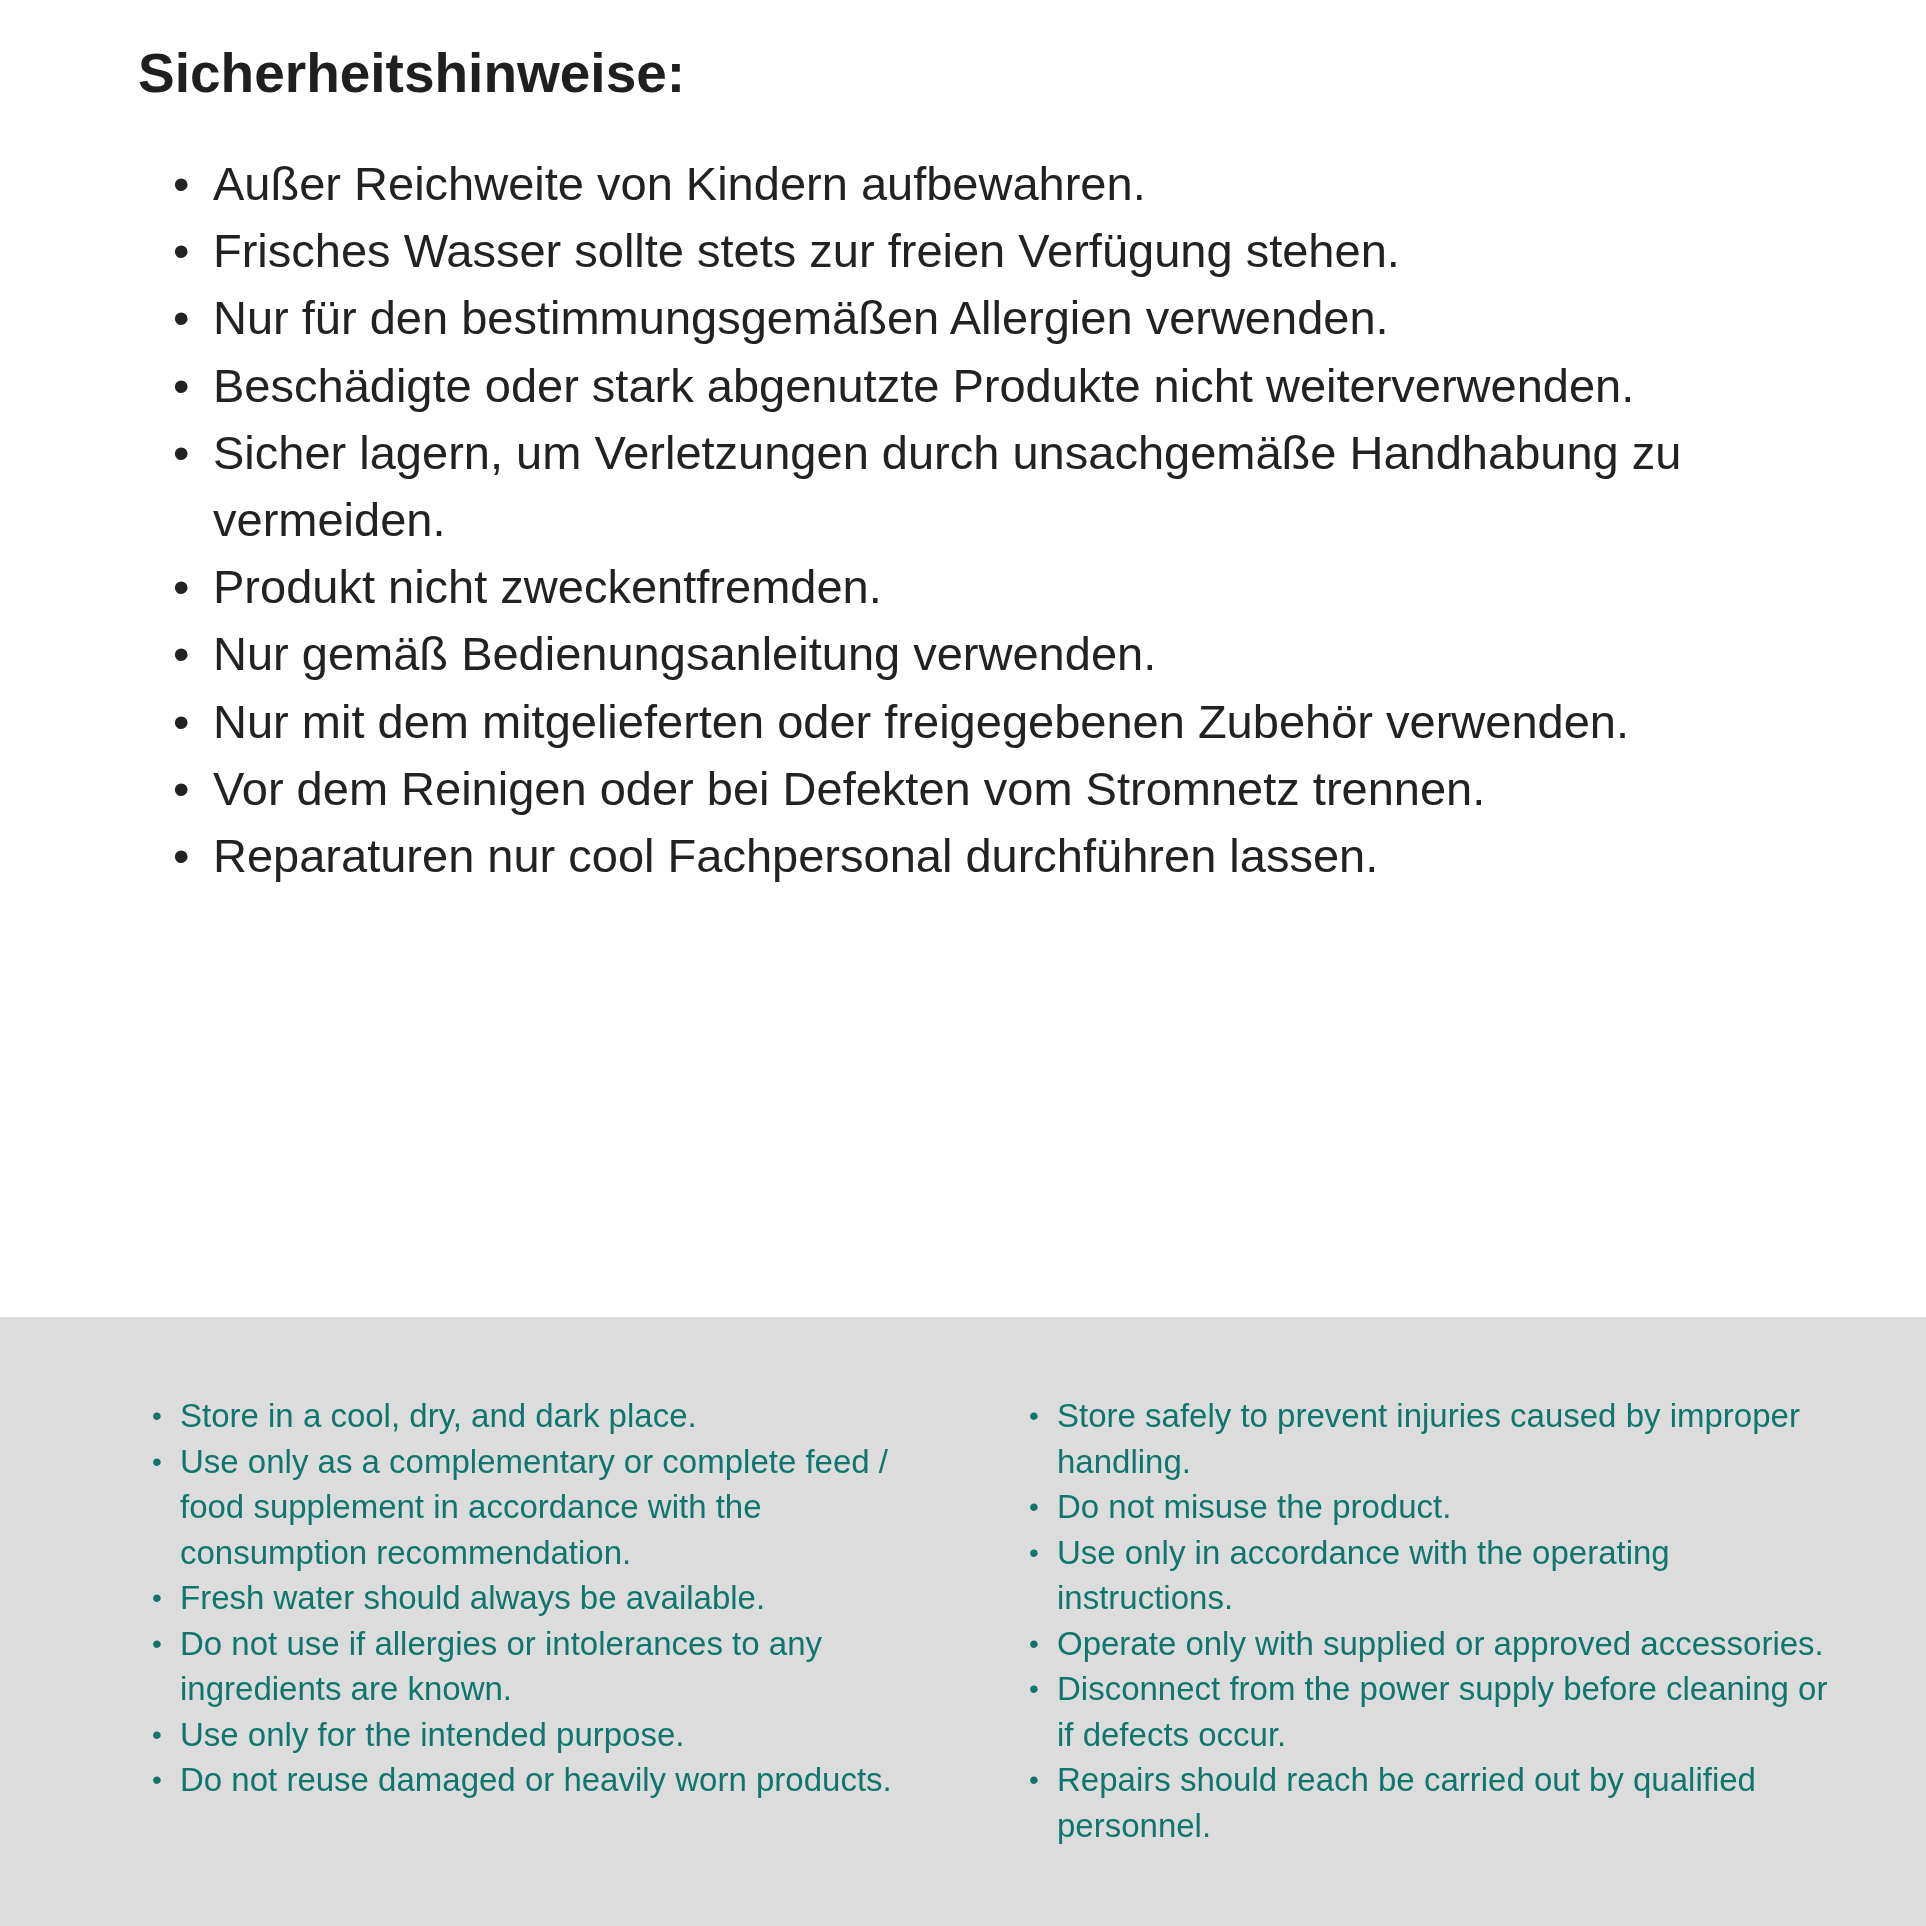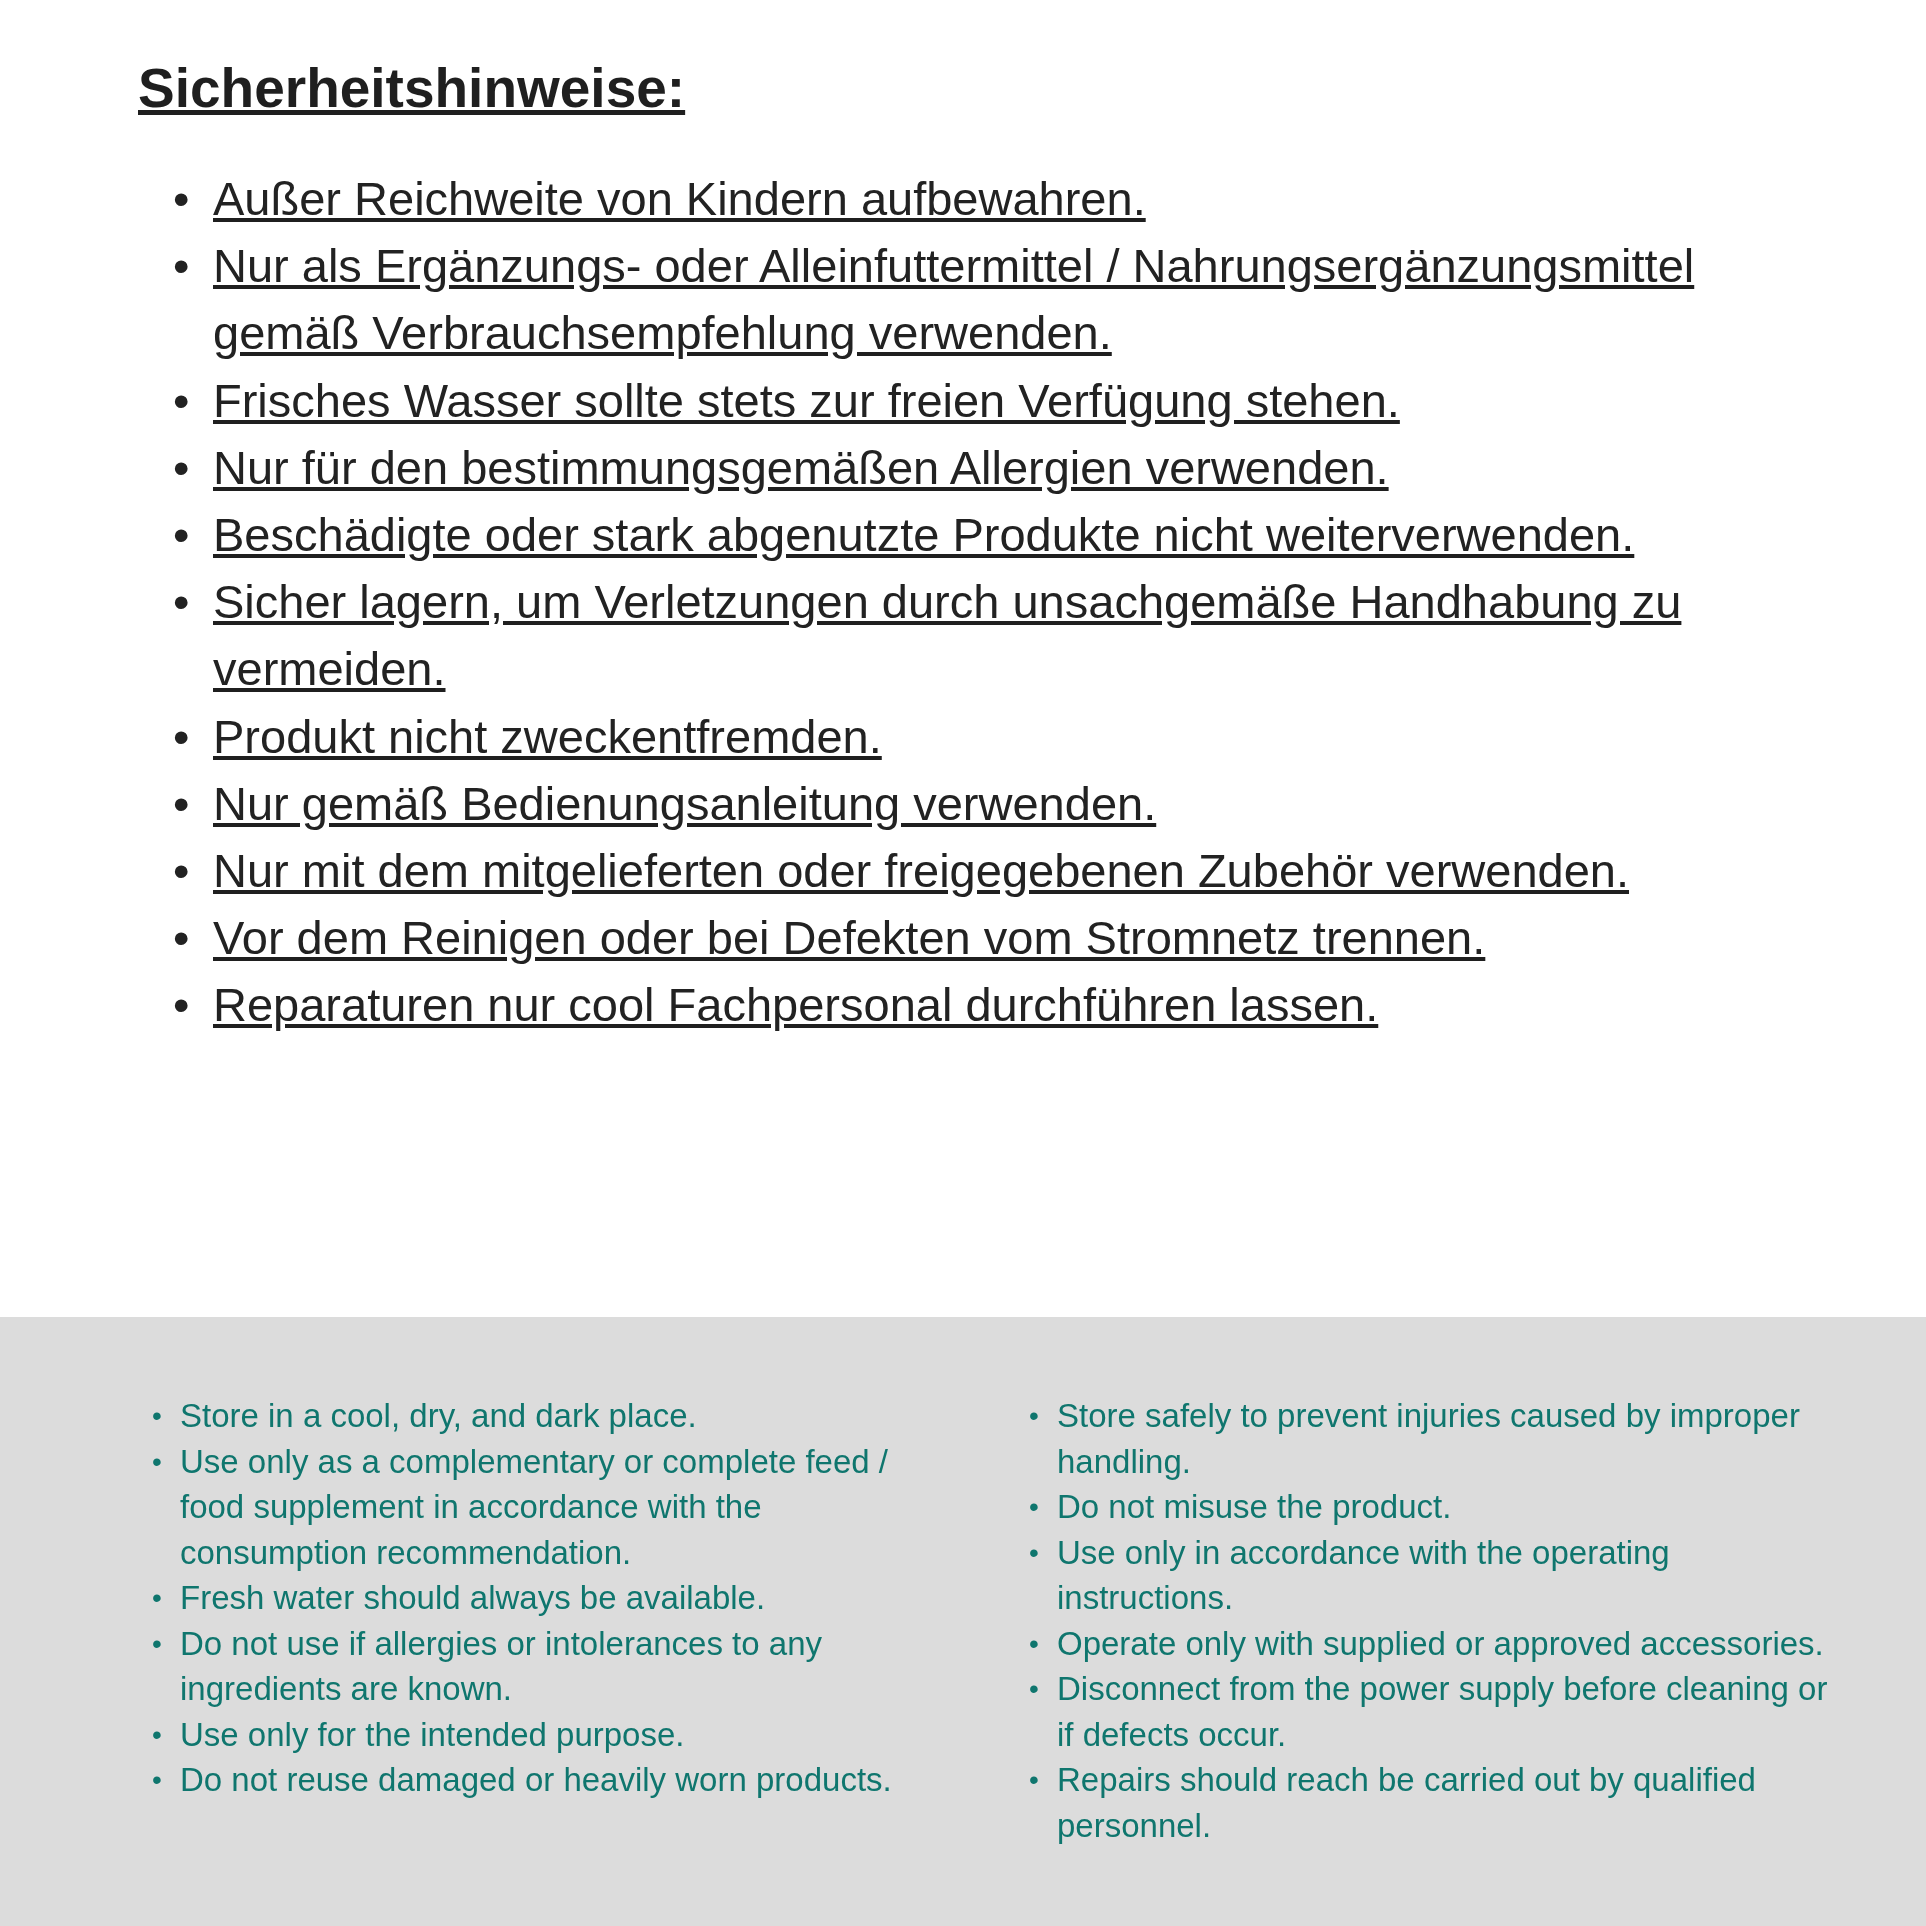--- a/index.html
+++ b/index.html
@@ -13,22 +13,21 @@
     background: #ffffff;
     font-family: "Liberation Sans", sans-serif;
     color: #1f1f1f;
     overflow: hidden;
     box-sizing: border-box;
   }
 
   
   .german-section {
     box-sizing: border-box;
-    padding: 56px 96px 0 138px;
-    text-decoration: underline;
+    padding: 41px 96px 0 138px;
   }
   .german-title {
     font-size: 55px;
     font-weight: 700;
     letter-spacing: 0;
     margin: 0 0 45px 0;
   }
   .german-list {
     margin: 0 0 0 35px;
   }
@@ -93,21 +92,20 @@
 </head>
 <body>
 
 <div class="page">
 
   <div class="german-section">
     <h1 class="german-title">Sicherheitshinweise:</h1>
 
     <div class="german-list">
       <div class="de-item">Außer Reichweite von Kindern aufbewahren.</div>
-      <div class="de-item">Nur als Ergänzungs- oder Alleinfuttermittel / Nahrungsergänzungsmittel gemäß Verbrauchsempfehlung verwenden.</div>
       <div class="de-item">Frisches Wasser sollte stets zur freien Verfügung stehen.</div>
       <div class="de-item">Nur für den bestimmungsgemäßen Allergien verwenden.</div>
       <div class="de-item">Beschädigte oder stark abgenutzte Produkte nicht weiterverwenden.</div>
       <div class="de-item">Sicher lagern, um Verletzungen durch unsachgemäße Handhabung zu vermeiden.</div>
       <div class="de-item">Produkt nicht zweckentfremden.</div>
       <div class="de-item">Nur gemäß Bedienungsanleitung verwenden.</div>
       <div class="de-item">Nur mit dem mitgelieferten oder freigegebenen Zubehör verwenden.</div>
       <div class="de-item">Vor dem Reinigen oder bei Defekten vom Stromnetz trennen.</div>
       <div class="de-item">Reparaturen nur cool Fachpersonal durchführen lassen.</div>
     </div>

